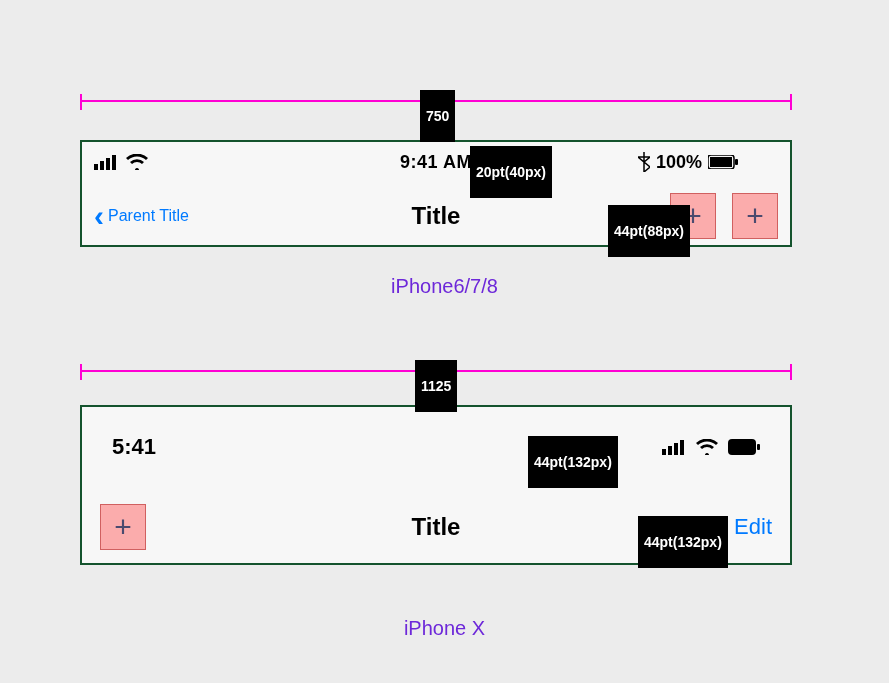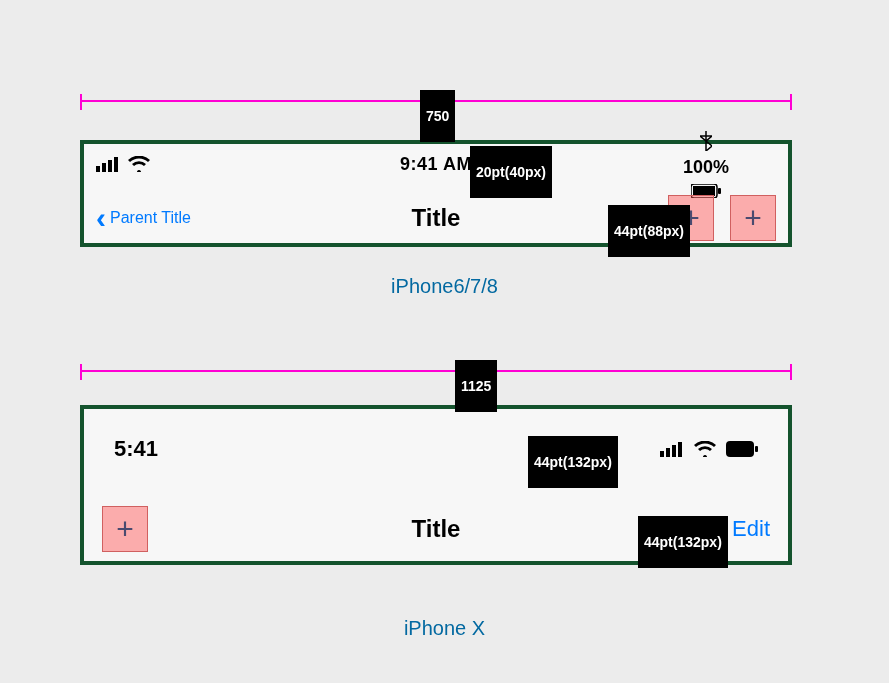--- a/index.html
+++ b/index.html
@@ -52,30 +52,30 @@
   font-weight: 600;
   padding: 18px 6px;
   white-space: nowrap;
   z-index: 50;
 }
 
 
 .device {
   position: absolute;
   background: #f7f7f7;
-  border: 4px solid #14532d;
+  border: 2px solid #14532d;
 }
 
 
 .d1 { left: 80px; top: 140px; width: 712px; height: 107px; }
 .d1 .statusbar { height: 40px; display: flex; align-items: center; padding: 0 12px; font-size: 18px; font-weight: 600; color: #000; }
 .d1 .navbar { height: 67px; display: flex; align-items: center; padding: 0 12px; }
 .d1 .sb-left { display: flex; align-items: center; gap: 8px; width: 140px; }
 .d1 .sb-center { flex: 1; text-align: center; font-weight: 700; letter-spacing: 0.5px; }
-.d1 .sb-right { display: flex; align-items: center; gap: 6px; justify-content: center; width: 140px; flex-direction: column; }
+.d1 .sb-right { display: flex; align-items: center; gap: 6px; justify-content: flex-start; width: 140px; }
 
 .d1 .nav-left  { display: flex; align-items: center; gap: 4px; width: 250px; }
 .d1 .nav-center{ flex:1; text-align:center; font-weight: 800; font-size: 24px; }
 .d1 .nav-right { display: flex; align-items: center; gap: 16px; justify-content: flex-end; width: 250px; }
 
 .ios-blue { color: #007aff; }
 
 .back-chevron { font-size: 30px; font-weight: 700; color:#007aff; line-height: 1; }
 
 .sq-btn {
@@ -95,21 +95,21 @@
 .d2 .sb-right { display:flex; gap:10px; align-items:center; justify-content:flex-end; width: 200px; }
 .d2 .nav-left  { width: 200px; display:flex; }
 .d2 .nav-center{ flex:1; text-align:center; font-weight:800; font-size: 24px; }
 .d2 .nav-right { width: 200px; display:flex; justify-content:flex-end; font-size:22px; }
 
 .device-label {
   position: absolute;
   width: 100%;
   text-align: center;
   font-size: 20px;
-  color: #0369a1;
+  color: #6d28d9;
 }
 
 
 svg.icon { display: block; }
 </style>
 </head>
 <body>
 
 <div class="canvas">
 
@@ -181,21 +181,21 @@
       </div>
     </div>
   </div>
 
   <div class="device-label" style="top:275px;">iPhone6/7/8</div>
 
   <div class="ruler-h" style="left:80px; top:370px; width:712px;">
     <div class="cap left"></div>
       <div class="cap right"></div>
   </div>
-  <div class="badge" style="left:415px; top:360px;margin-left:40px;">1125</div>
+  <div class="badge" style="left:415px; top:360px;">1125</div>
 
   <div class="ruler-v" style="left:645px; top:405px; height:80px;">
     <div class="cap top"></div>
       <div class="cap bot"></div>
   </div>
   <div class="badge" style="left:528px; top:436px;">44pt(132px)</div>
 
   <div class="ruler-v" style="left:620px; top:485px; height:80px;">
     <div class="cap top"></div>
       <div class="cap bot"></div>

